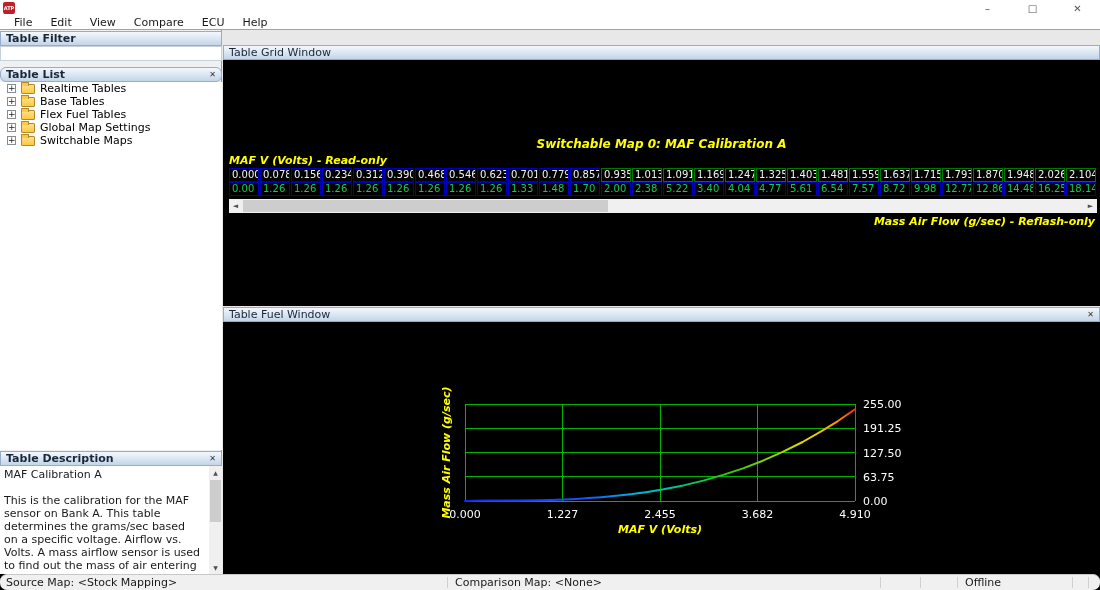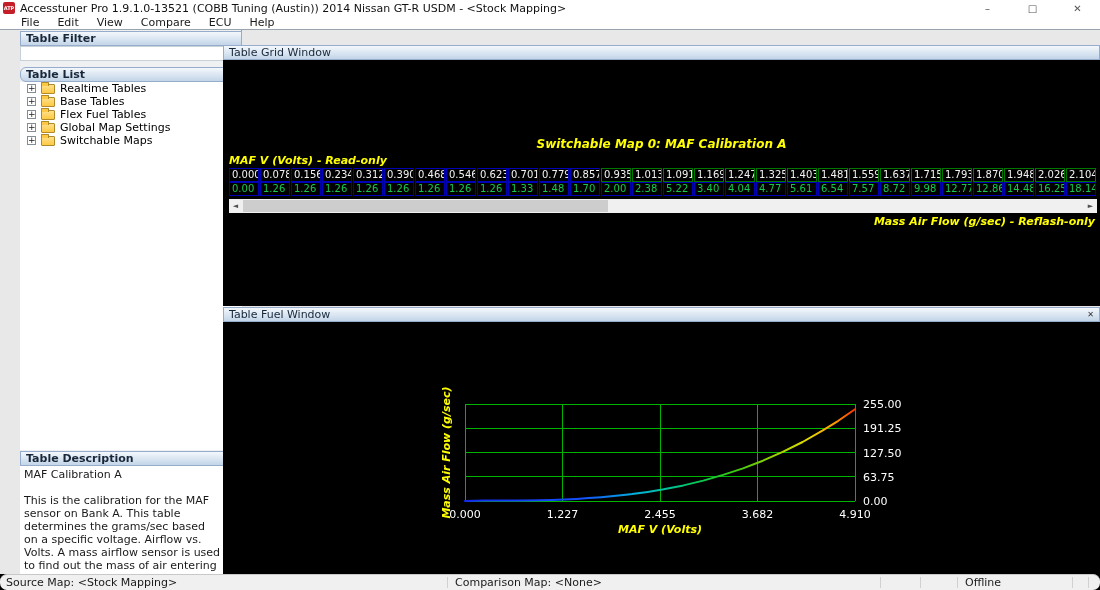--- a/index.html
+++ b/index.html
@@ -9,30 +9,30 @@
   
   #titlebar { height:16px; background:#ffffff; display:flex; align-items:center; position:relative; }
   .app-icon { width:12px; height:12px; background:#c41e28; margin-left:3px; border-radius:2px;
     color:#fff; font-size:5px; font-weight:bold; display:flex; align-items:center; justify-content:center; }
   .title-text { margin-left:5px; color:#111; font-size:11px; white-space:nowrap; }
   .win-controls { position:absolute; right:0; top:0; height:16px; display:flex; }
   .win-btn { width:45px; height:16px; display:flex; align-items:center; justify-content:center;
     color:#555; font-size:10px; cursor:default; }
 
   
-  #menubar { height:14px; background:#ffffff; display:flex; align-items:center; padding-left:12px;
+  #menubar { height:14px; background:#ffffff; display:flex; align-items:center; padding-left:5px;
     border-bottom:1px solid #9aa4ae; }
   .menu-item { padding:0 9px; color:#1a1a1a; font-size:11px; }
 
   
   #main { position:relative; height:544px; background:#e8e8e8; }
 
   
   #sidebar { position:absolute; left:0; top:0; width:222px; height:544px; background:#eef0f2;
-    border-right:1px solid #8f9aa5;margin-left:20px; }
+    border-right:1px solid #8f9aa5; }
   .panel-header { position:absolute; left:0; width:222px; height:15px;
     background:linear-gradient(#f4f8fc,#c3d5e8); border:1px solid #96accc;
     color:#18283a; font-size:11px; font-weight:bold; line-height:13px; padding-left:5px; }
   .panel-close { position:absolute; right:5px; top:1px; font-size:8px; color:#333; line-height:12px; }
   #filter-header { top:1px; }
   #filter-input-wrap { position:absolute; left:0; top:16px; width:222px; height:15px; background:#fff;
     border:1px solid #c8d0d8; }
   #filter-input { width:100%; height:100%; border:none; outline:none; font-size:11px; padding:0 3px;
     font-family:inherit; }
   #list-header { top:37px;border-radius:6px; }
@@ -97,21 +97,20 @@
   #sb-source { left:6px; }
   #sb-comparison { left:455px; }
   #sb-offline { left:965px; }
   .sb-div { position:absolute; top:2px; bottom:2px; width:1px; background:#d0d0d0; }
 </style>
 </head>
 <body>
 
 <div id="titlebar">
   <div class="app-icon">ATP</div>
-  <div class="title-text">Accesstuner Pro 1.9.1.0-13521 (COBB Tuning (Austin)) 2014 Nissan GT-R USDM  -  &lt;Stock Mapping&gt;</div>
   <div class="win-controls">
     <span class="win-btn">–</span>
     <span class="win-btn">□</span>
     <span class="win-btn">✕</span>
   </div>
 </div>
 
 <div id="menubar">
     <span class="menu-item">File</span>
     <span class="menu-item">Edit</span>

